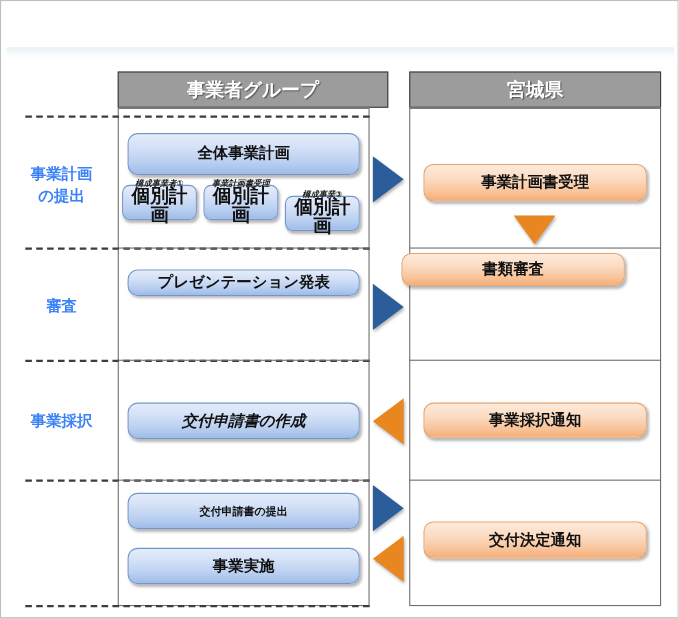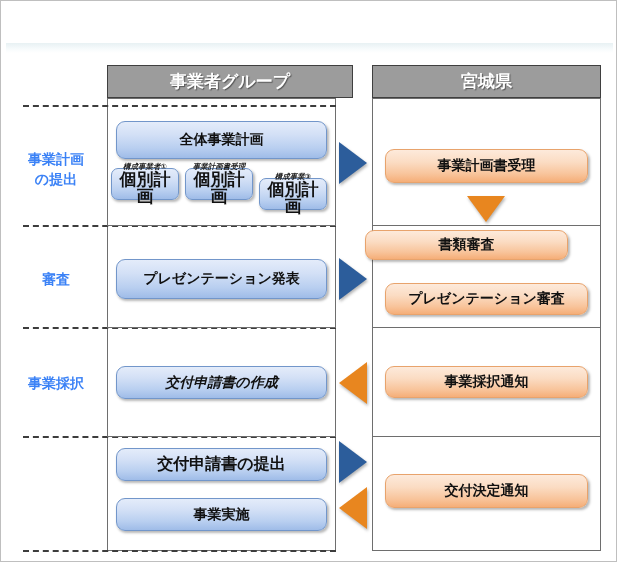--- a/index.html
+++ b/index.html
@@ -225,34 +225,33 @@
     <span class="sub">構成事業③</span>
     <span class="main">個別計画</span>
   </div>
 
   <div class="arrow right-blue" style="left:338px; top:141px;"></div>
 
   <div class="box orange" style="left:384px; top:148px; width:203px; height:34px; font-size:14px;">事業計画書受理</div>
 
   <div class="arrow down-orange" style="left:466px; top:195px;"></div>
 
-  <div class="box blue" style="left:115px; top:258px; width:211px; height:40px; font-size:14px;">プレゼンテーション発表</div>
+  <div class="box blue" style="left:115px; top:244px; width:211px; height:24px; font-size:14px;">プレゼンテーション発表</div>
 
   <div class="arrow right-blue" style="left:338px; top:257px;"></div>
 
   <div class="box orange" style="left:364px; top:229px; width:203px; height:30px; font-size:14px;">書類審査</div>
-  <div class="box orange" style="left:384px; top:282px; width:203px; height:32px; font-size:14px;">プレゼンテーション審査</div>
 
   <div class="box blue" style="left:115px; top:365px; width:211px; height:33px; font-size:14px;font-style:italic;">交付申請書の作成</div>
 
   <div class="arrow left-orange" style="left:338px; top:361px;"></div>
 
   <div class="box orange" style="left:384px; top:365px; width:203px; height:32px; font-size:14px;">事業採択通知</div>
 
-  <div class="box blue" style="left:115px; top:447px; width:211px; height:33px; font-size:16px;">交付申請書の提出</div>
+  <div class="box blue" style="left:115px; top:447px; width:211px; height:33px; font-size:10px;">交付申請書の提出</div>
   <div class="box blue" style="left:115px; top:497px; width:211px; height:33px; font-size:14px;">事業実施</div>
 
   <div class="arrow right-blue" style="left:338px; top:440px;"></div>
   <div class="arrow left-orange" style="left:338px; top:486px;"></div>
 
   <div class="box orange" style="left:384px; top:473px; width:203px; height:34px; font-size:14px;">交付決定通知</div>
 
 </div>
 
 </body></html>

